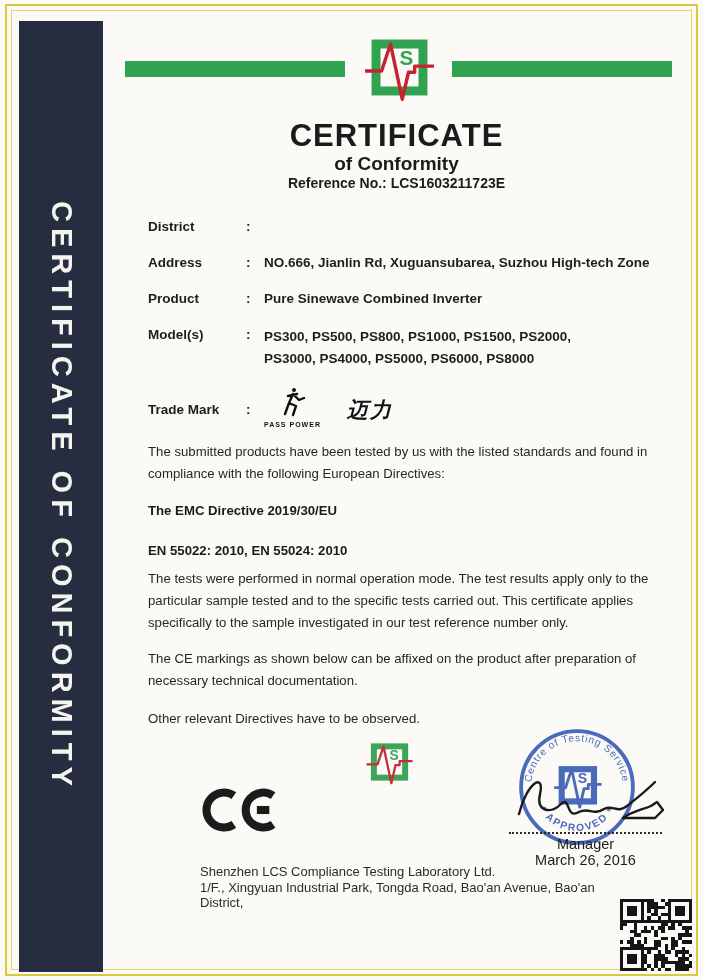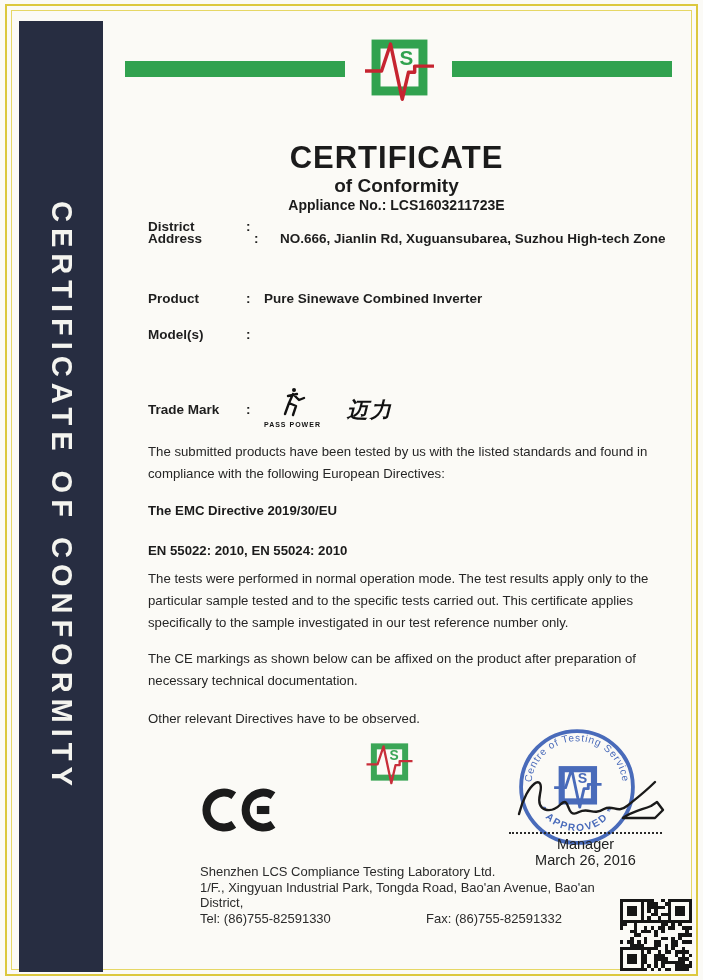--- a/index.html
+++ b/index.html
@@ -25,33 +25,33 @@
     white-space:nowrap;
   }
 
   
   .bar{position:absolute;height:16px;background:#31a24f;top:61px;}
   .bar-left{left:125px;width:220px;}
   .bar-right{left:452px;width:220px;}
   .lcs-logo-top{position:absolute;left:364px;top:33px;width:71px;height:69px;}
 
   
-  .title-block{position:absolute;left:110px;width:573px;text-align:center;margin-top:22px;}
+  .title-block{position:absolute;left:110px;width:573px;text-align:center;}
   .page-title{top:118px;font-size:31px;font-weight:bold;letter-spacing:1px;color:#1b1b1b;}
   .page-subtitle{top:153px;font-size:19px;font-weight:bold;color:#1b1b1b;}
   .reference-number{top:175px;font-size:14px;font-weight:bold;color:#1b1b1b;}
 
   
   .fields{position:absolute;left:148px;top:218px;width:525px;}
   .field-row{position:absolute;display:flex;width:100%;font-size:13.5px;font-weight:bold;line-height:18px;color:#1e1e1e;}
   .field-label{width:98px;flex:none;}
   .field-colon{width:18px;flex:none;}
   .field-value{flex:1;}
   .row-applicant{top:0;}
-  .row-address{top:12px;gap:8px;}
+  .row-address{top:36px;}
   .row-product{top:72px;}
   .row-models{top:108px;}
   .models-line{line-height:22px;}
   .row-trademark{top:168px;align-items:center;}
 
   .tm-wrap{display:flex;align-items:center;gap:26px;}
   .tm-logo{display:flex;flex-direction:column;align-items:center;}
   .tm-en{font-size:7px;font-weight:bold;letter-spacing:1px;color:#111;margin-top:-2px;}
   .tm-cn{font-size:21px;font-weight:bold;font-style:italic;color:#111;letter-spacing:2px;}
 
@@ -95,40 +95,44 @@
 <div class="bar bar-left"></div>
 <div class="bar bar-right"></div>
 <svg class="lcs-logo-top" viewBox="0 0 100 100">
   <rect x="16" y="16" width="68" height="68" fill="none" stroke="#31a24f" stroke-width="13"></rect>
   <text x="60" y="46" font-size="30" font-weight="bold" fill="#31a24f" text-anchor="middle" font-family="Liberation Sans, sans-serif">S</text>
   <polyline points="0,55 24,55 37,16 54,96 63,57 72,57 72,48 100,48" fill="none" stroke="#c62430" stroke-width="5" stroke-linejoin="round"></polyline>
 </svg>
 
 <div class="title-block page-title">CERTIFICATE</div>
 <div class="title-block page-subtitle">of Conformity</div>
-<div class="title-block reference-number">Appliance No.: LCS1603211723E</div>
+<div class="title-block reference-number">Reference No.: LCS1603211723E</div>
 
 <div class="fields">
   <div class="field-row row-applicant">
     <span class="field-label">District</span>
     <span class="field-colon">:</span>
   </div>
   <div class="field-row row-address">
     <span class="field-label">Address</span>
     <span class="field-colon">:</span>
     <span class="field-value">NO.666, Jianlin Rd, Xuguansubarea, Suzhou High-tech Zone</span>
   </div>
   <div class="field-row row-product">
     <span class="field-label">Product</span>
     <span class="field-colon">:</span>
     <span class="field-value">Pure Sinewave Combined Inverter</span>
   </div>
   <div class="field-row row-models">
     <span class="field-label">Model(s)</span>
     <span class="field-colon">:</span>
+    <span class="field-value">
+      <div class="models-line">PS300, PS500, PS800, PS1000, PS1500, PS2000,</div>
+      <div class="models-line">PS3000, PS4000, PS5000, PS6000, PS8000</div>
+    </span>
   </div>
   <div class="field-row row-trademark">
     <span class="field-label">Trade Mark</span>
     <span class="field-colon">:</span>
     <span class="field-value tm-wrap">
       <span class="tm-logo">
         <svg width="36" height="32" viewBox="0 0 36 32">
           <circle cx="20" cy="4" r="2" fill="#111"></circle>
           <path d="M14 10 L23 8 M19 8 L15 17 L22 20 L19 29 M15 17 L11 28 M19 8 L25 14 L30 12" fill="none" stroke="#111" stroke-width="2.4" stroke-linecap="round" stroke-linejoin="round"></path>
         </svg>
@@ -181,24 +185,20 @@
   <path d="M14 56 C 22 24, 40 14, 35 36 C 31 54, 46 56, 56 46 C 66 37, 60 62, 74 54 C 84 49, 88 58, 99 51 C 108 46, 112 56, 122 48 C 132 40, 140 34, 150 24 M 118 60 C 126 54, 136 52, 146 48 L 152 44 L 158 52 L 150 60 Z" fill="none" stroke="#1a1a1a" stroke-width="2.4" stroke-linecap="round" stroke-linejoin="round"></path>
 </svg>
 
 <div class="sign-line"></div>
 <div class="manager-title">Manager</div>
 <div class="issue-date">March 26, 2016</div>
 
 <div class="footer">
   <div>Shenzhen LCS Compliance Testing Laboratory Ltd.</div>
   <div>1/F., Xingyuan Industrial Park, Tongda Road, Bao'an Avenue, Bao'an District,</div>
-  <div class="f-row">
-    <span class="f-col1">Tel: (86)755-82591330</span>
-    <span>Fax: (86)755-82591332</span>
-  </div>
 </div>
 
 <div class="qr">
     <i style="grid-row:1;grid-column:1"></i>
     <i style="grid-row:1;grid-column:2"></i>
     <i style="grid-row:1;grid-column:3"></i>
     <i style="grid-row:1;grid-column:4"></i>
     <i style="grid-row:1;grid-column:5"></i>
     <i style="grid-row:1;grid-column:6"></i>
     <i style="grid-row:1;grid-column:7"></i>

